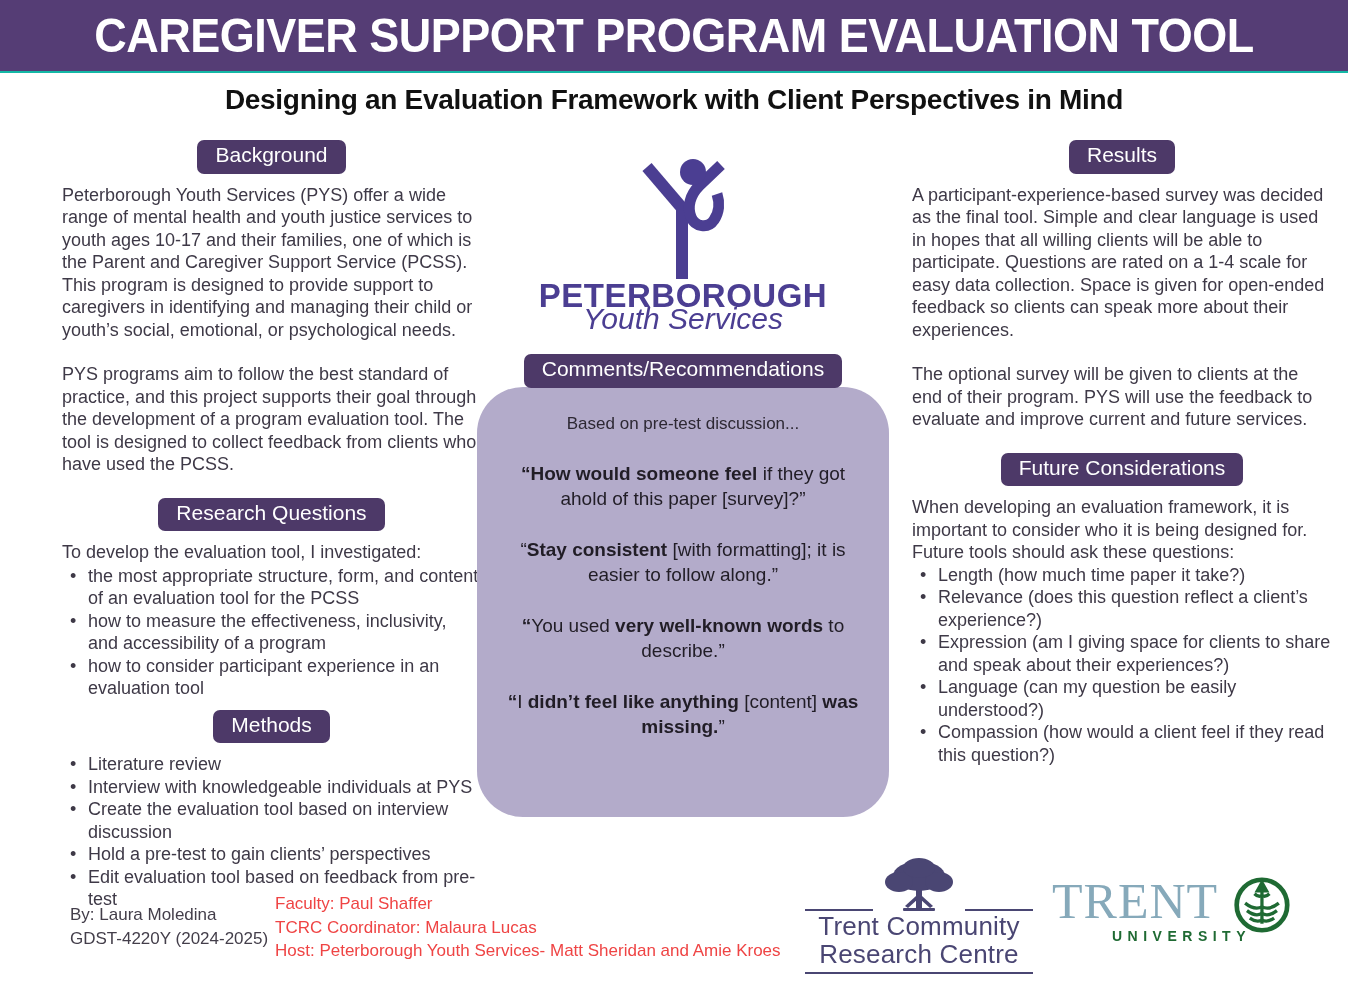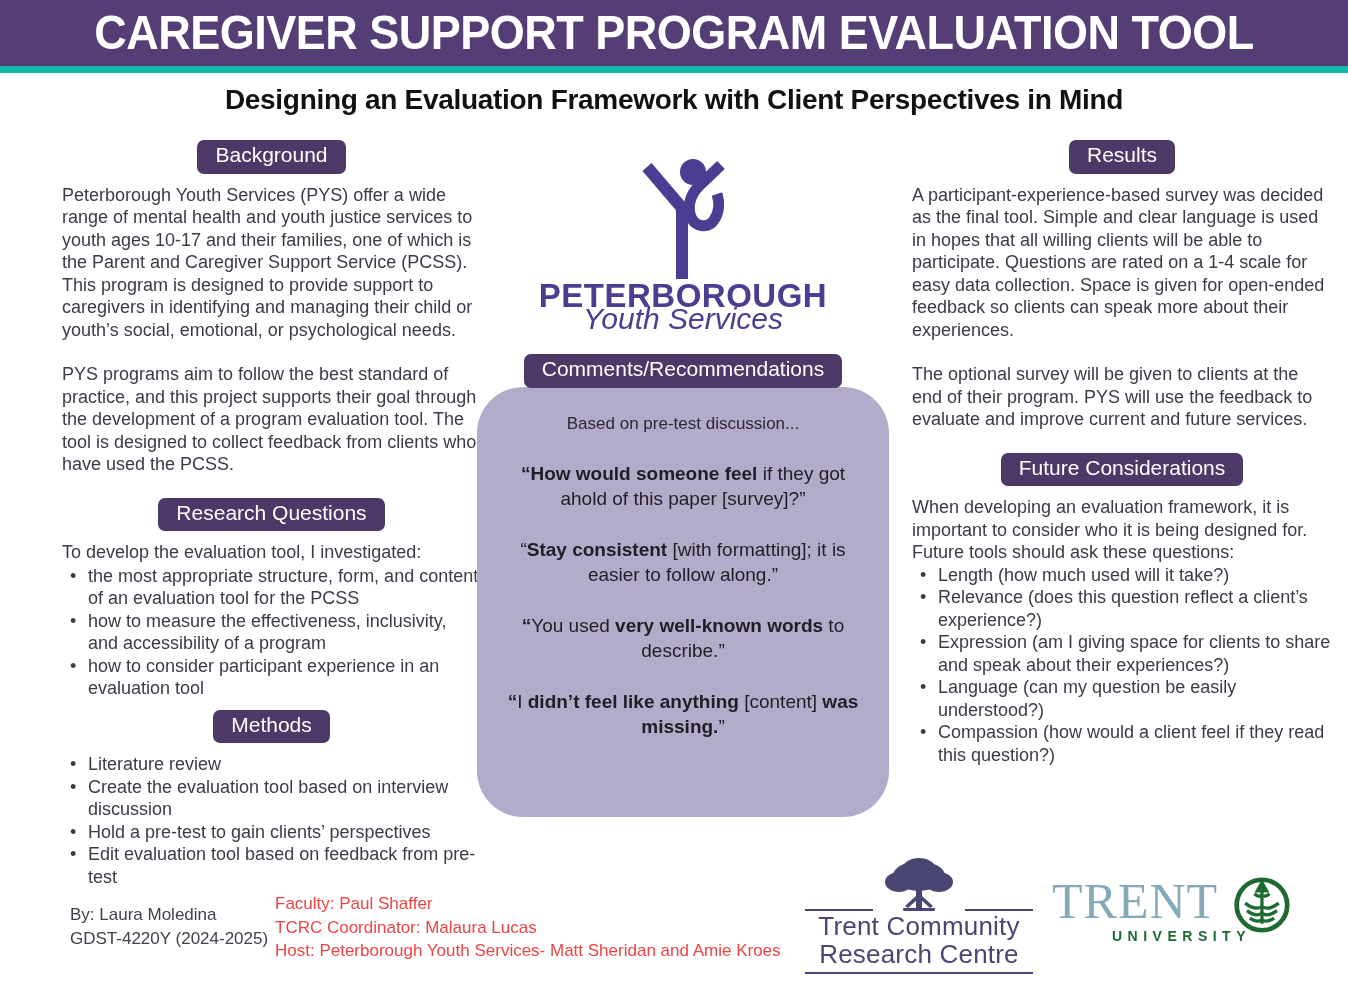--- a/index.html
+++ b/index.html
@@ -12,21 +12,21 @@
     --trent-blue:#86A9BA;
     --trent-green:#1F6A33;
   }
   *{margin:0;padding:0;box-sizing:border-box;}
   html,body{background:#fff;}
   body{font-family:"Liberation Sans","DejaVu Sans",sans-serif;}
   .poster{position:relative;width:1348px;height:990px;background:#fff;overflow:hidden;}
 
   
   .banner{position:absolute;top:0;left:0;width:1348px;height:73px;
-    background:var(--header-purple);border-bottom:7px solid #14b8a6;
+    background:var(--header-purple);border-bottom:2px solid #14b8a6;
     display:flex;align-items:center;justify-content:center;}
   .banner h1{color:#fff;font-size:45px;font-weight:800;letter-spacing:-.5px;white-space:nowrap;
     transform:scaleY(1.08);}
   .subtitle{position:absolute;top:84px;left:0;width:1348px;text-align:center;
     font-size:28px;font-weight:700;color:#111;letter-spacing:-.3px;}
 
   
   .pill-row{display:flex;justify-content:center;}
   .pill{background:var(--pill-purple);color:#fff;font-size:21px;font-weight:400;
     padding:4px 18px 7px;border-radius:7px;white-space:nowrap;}
@@ -108,20 +108,21 @@
       <li>the most appropriate structure, form, and content of an evaluation tool for the PCSS</li>
       <li>how to measure the effectiveness, inclusivity, and accessibility of a program</li>
       <li>how to consider participant experience in an evaluation tool</li>
     </ul>
 
     <div class="pill-row methods-pill-row">
       <span class="pill">Methods</span>
     </div>
     <ul>
       <li>Literature review</li>
+      <li>Interview with knowledgeable individuals at PYS</li>
       <li>Create the evaluation tool based on interview discussion</li>
       <li>Hold a pre-test to gain clients’ perspectives</li>
       <li>Edit evaluation tool based on feedback from pre-test</li>
     </ul>
   </section>
 
   <section class="col col-center">
     <div class="logo-block">
       <svg class="pys-icon" width="100" height="122" viewBox="0 0 100 122">
         <g fill="none" stroke="#4B3E92" stroke-width="12">
@@ -152,21 +153,21 @@
       <span class="pill">Results</span>
     </div>
     <p>A participant-experience-based survey was decided as the final tool. Simple and clear language is used in hopes that all willing clients will be able to participate. Questions are rated on a 1-4 scale for easy data collection. Space is given for open-ended feedback so clients can speak more about their experiences.</p>
     <p>The optional survey will be given to clients at the end of their program. PYS will use the feedback to evaluate and improve current and future services.</p>
 
     <div class="pill-row future-pill-row">
       <span class="pill">Future Considerations</span>
     </div>
     <p class="intro">When developing an evaluation framework, it is important to consider who it is being designed for. Future tools should ask these questions:</p>
     <ul>
-      <li>Length (how much used will it take?)</li>
+      <li>Length (how much time paper it take?)</li>
       <li>Relevance (does this question reflect a client’s experience?)</li>
       <li>Expression (am I giving space for clients to share and speak about their experiences?)</li>
       <li>Language (can my question be easily understood?)</li>
       <li>Compassion (how would a client feel if they read this question?)</li>
     </ul>
   </section>
 
   <div class="by-block">
     <div>By: Laura Moledina</div>
     <div>GDST-4220Y (2024-2025)</div>

